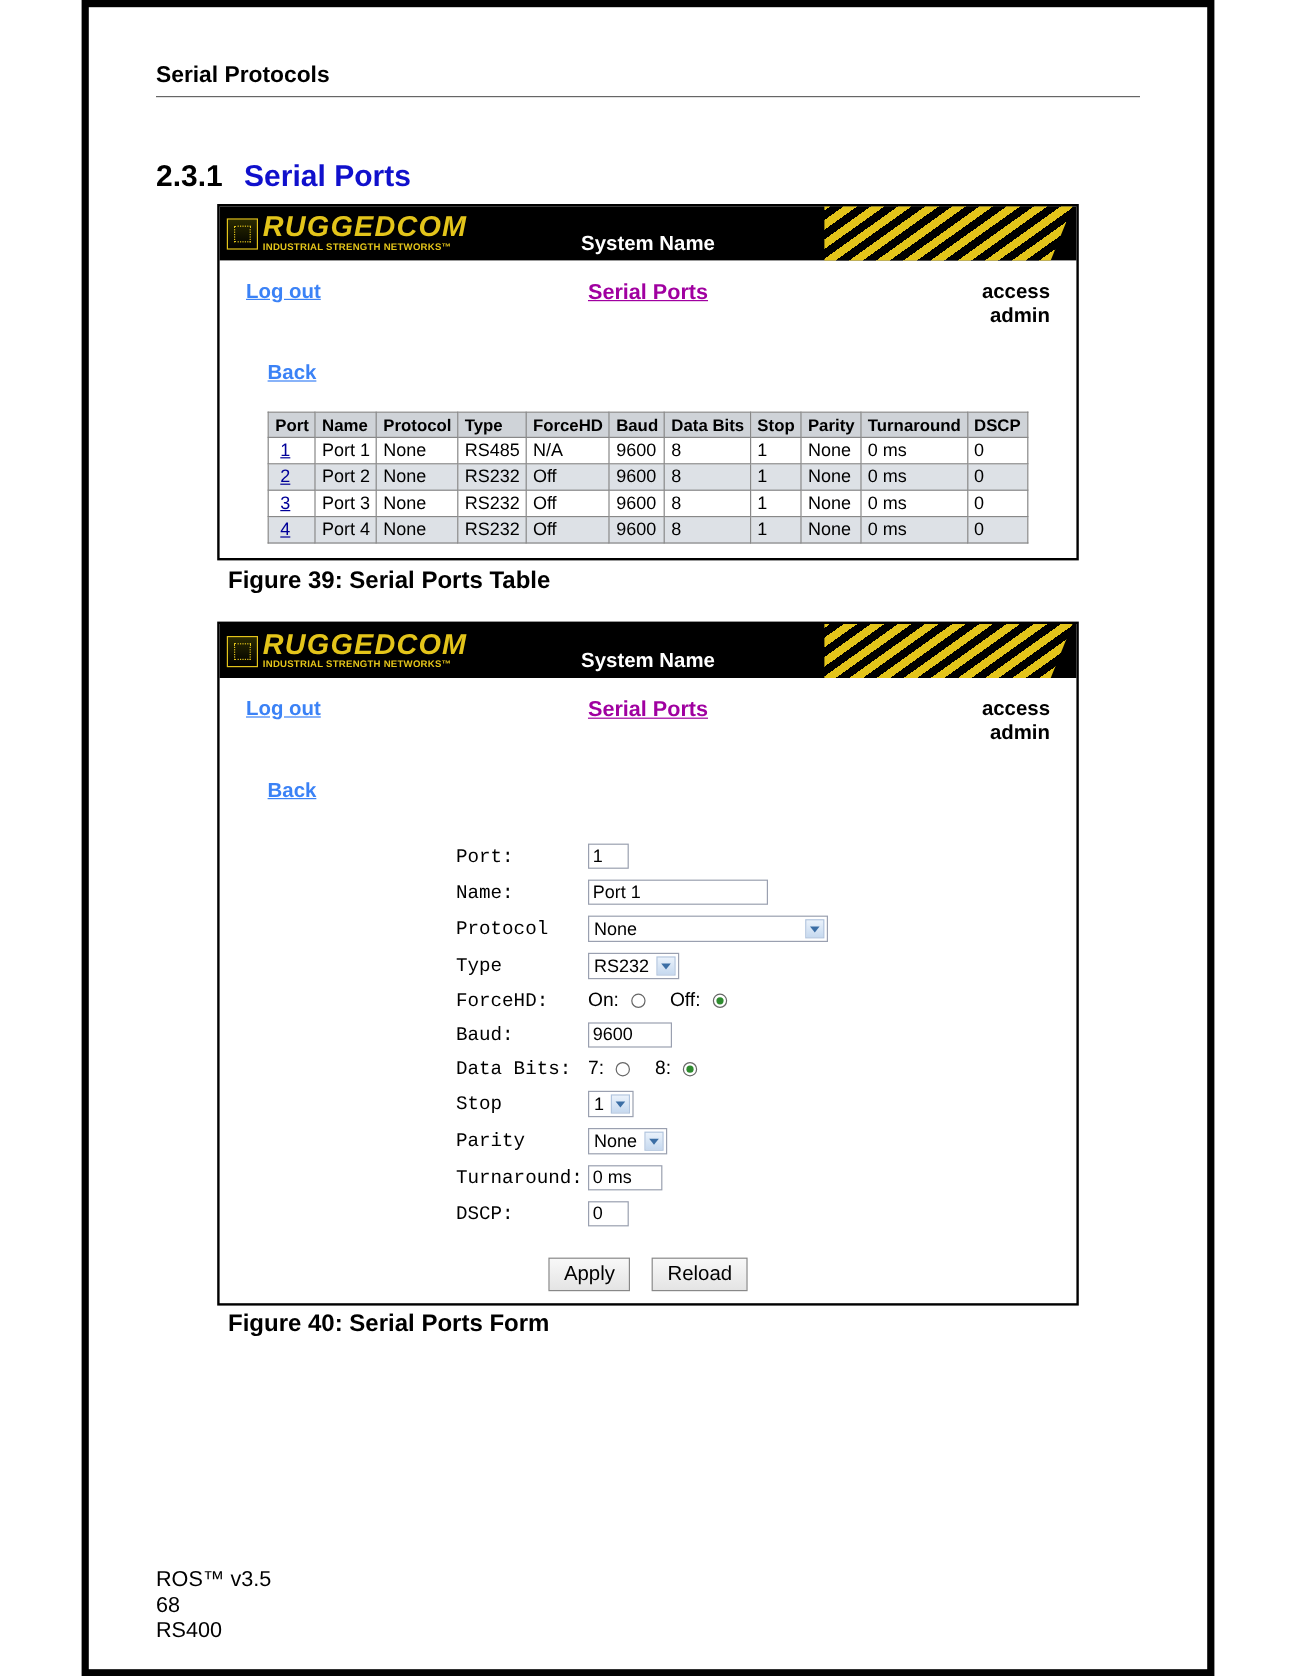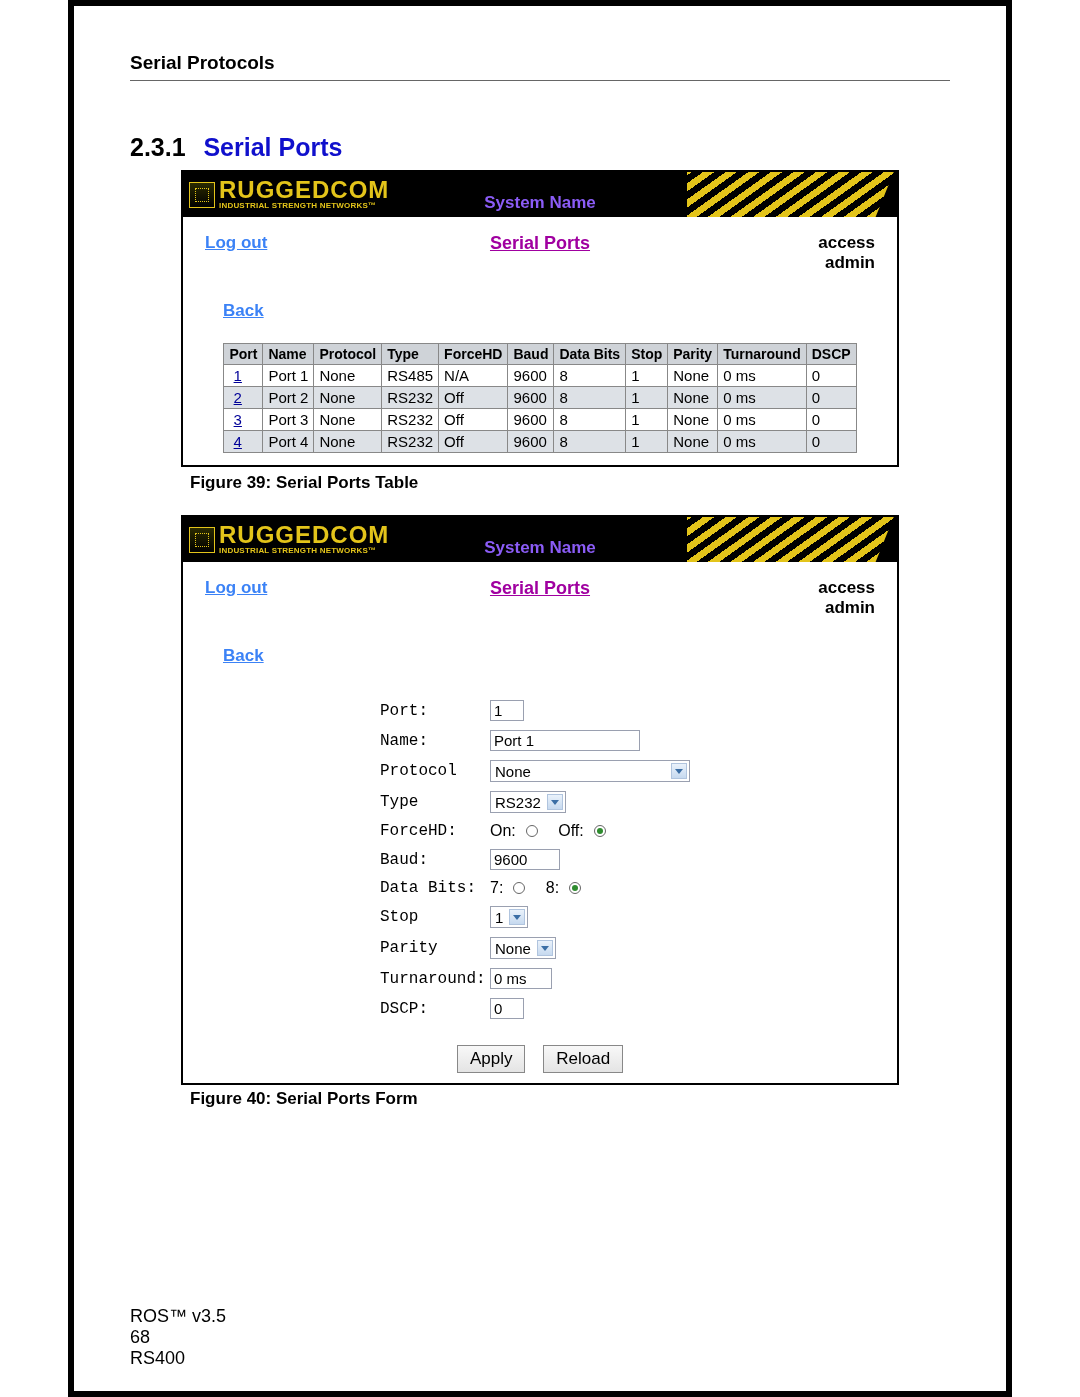--- a/index.html
+++ b/index.html
@@ -52,31 +52,32 @@
     position: absolute; inset: 5px;
     border: 1px dotted #e3c41a;
   }
   .logo-text {
     font-family: Arial Black, Arial, sans-serif;
     font-weight: 900;
     color: #e3c41a;
     font-size: 24px;
     letter-spacing: 1px;
     line-height: 20px;
+    font-style: italic;
   }
   .logo-sub {
     color: #e3c41a;
     font-weight: bold;
     font-size: 8px;
     letter-spacing: 0.2px;
     margin-top: -1px;
     display: block;
   }
   .system-name {
-    color: #8b5cf6;
+    color: #ffffff;
     font-weight: bold;
     font-size: 17px;
     position: absolute;
     left: 50%;
     transform: translateX(-50%);
     margin-top: 16px;
   }
   .hatch {
     position: absolute;
     right: 0; top: 0; bottom: 0;
@@ -145,21 +146,21 @@
   table.ports th {
     background: #cfd3d8;
     font-weight: bold;
     font-size: 14px;
   }
   table.ports tr:nth-child(even) td { background: #dde1e6; }
   table.ports tr:nth-child(odd) td { background: #fff; }
   table.ports td.port a { color: #000098; text-decoration: underline; }
   .caption {
     font-weight: bold;
-    font-size: 17px;
+    font-size: 20px;
     margin: 6px 0 22px 0;
   }
   
   .formwrap {
     width: 320px;
     margin: 26px auto 26px auto;
   }
   .frow {
     display: flex;
     align-items: center;

